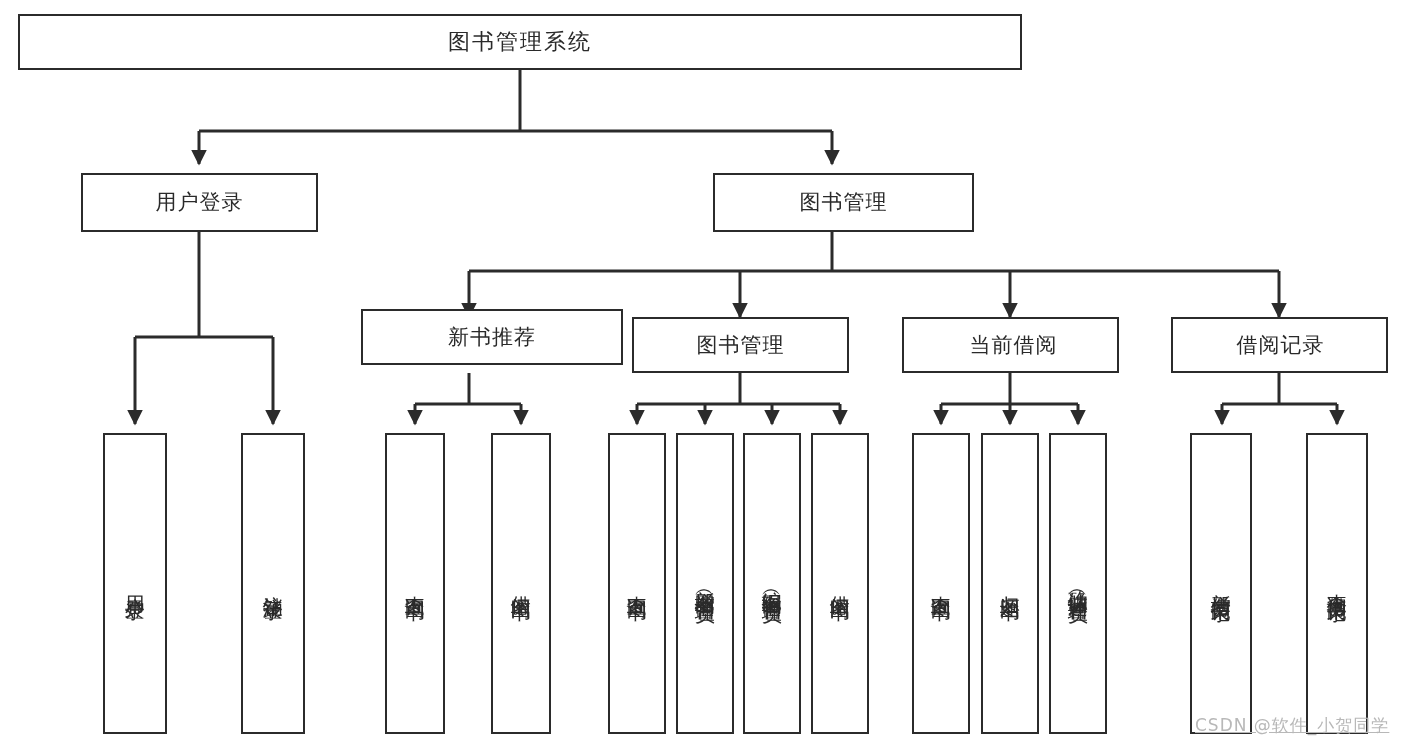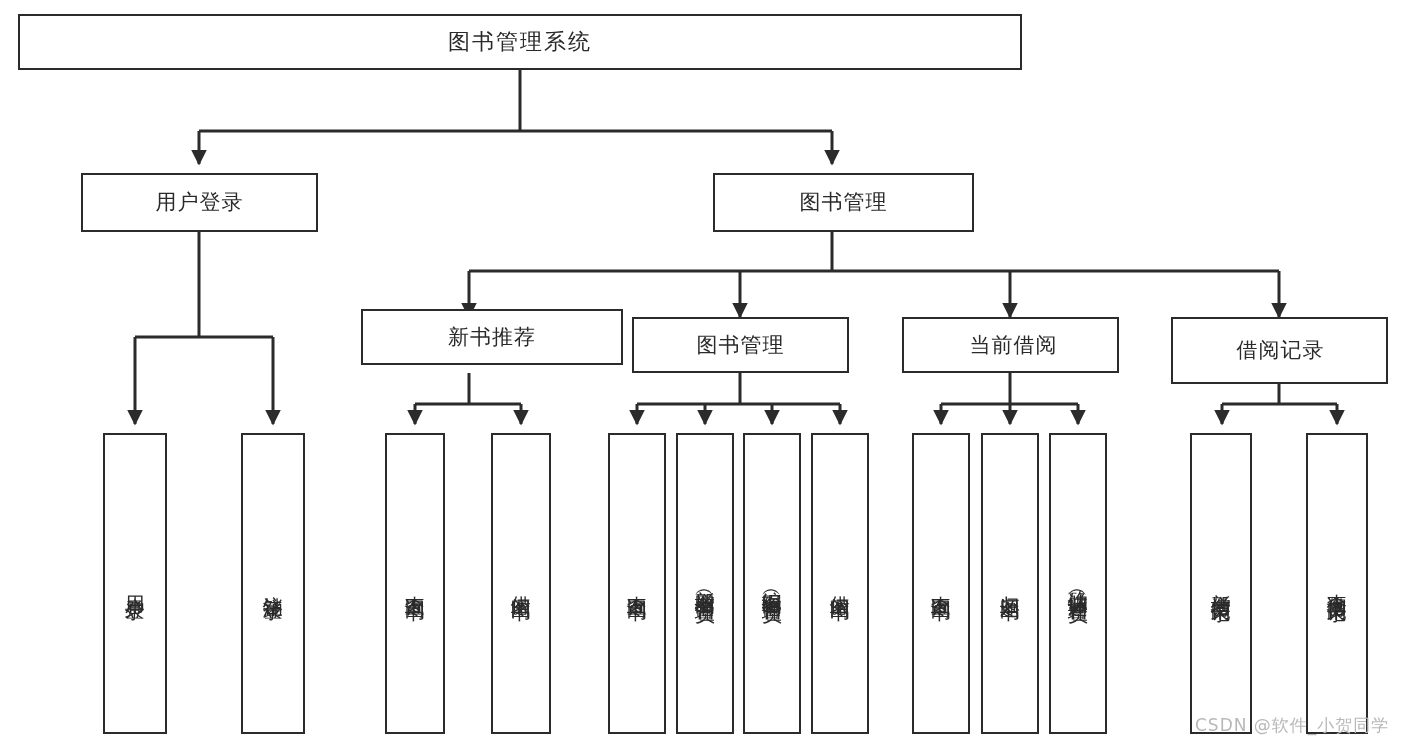--- a/index.html
+++ b/index.html
@@ -135,21 +135,21 @@
 
   <div class="node h" style="left:361px; top:309px; width:262px; height:56px;">
     <span>新书推荐</span>
   </div>
   <div class="node h" style="left:632px; top:317px; width:217px; height:56px;">
     <span>图书管理</span>
   </div>
   <div class="node h" style="left:902px; top:317px; width:217px; height:56px;padding-left:12px;">
     <span>当前借阅</span>
   </div>
-  <div class="node h" style="left:1171px; top:317px; width:217px; height:67px;padding-left:8px;">
+  <div class="node h" style="left:1171px; top:317px; width:217px; height:56px;padding-left:8px;">
     <span>借阅记录</span>
   </div>
 
   <div class="node v" style="left:103px; top:433px; width:64px; height:301px;">
     <span class="vtext">用户登录</span>
   </div>
   <div class="node v" style="left:241px; top:433px; width:64px; height:301px;">
     <span class="vtext">注销登录</span>
   </div>
 
@@ -183,17 +183,17 @@
     <span class="vtext">确认归还（管理员）</span>
   </div>
 
   <div class="node v" style="left:1190px; top:433px; width:62px; height:301px;">
     <span class="vtext">新增借阅记录</span>
   </div>
   <div class="node v" style="left:1306px; top:433px; width:62px; height:301px;">
     <span class="vtext">查询借阅记录</span>
   </div>
 
-  <div class="watermark" style="left:1195px; top:714px;">
+  <div class="watermark" style="left:1195px; top:714px;text-decoration:underline;">
     <span>CSDN @软件_小贺同学</span>
   </div>
 
 </div>
 
 </body></html>

